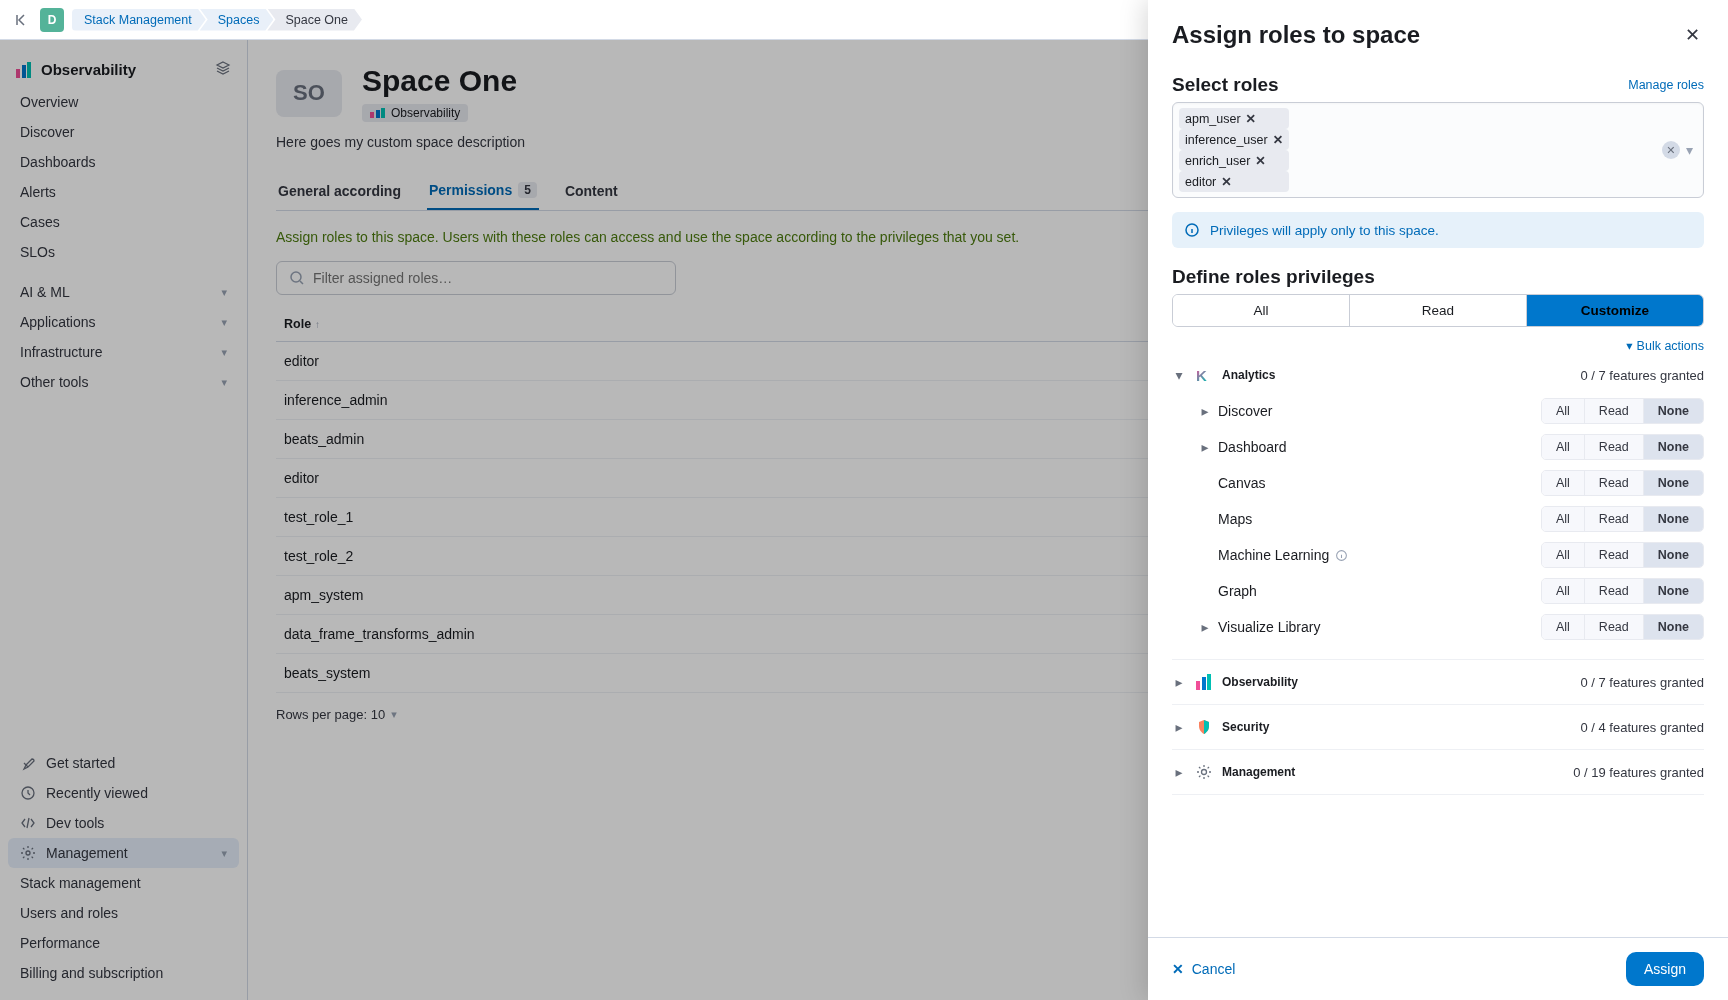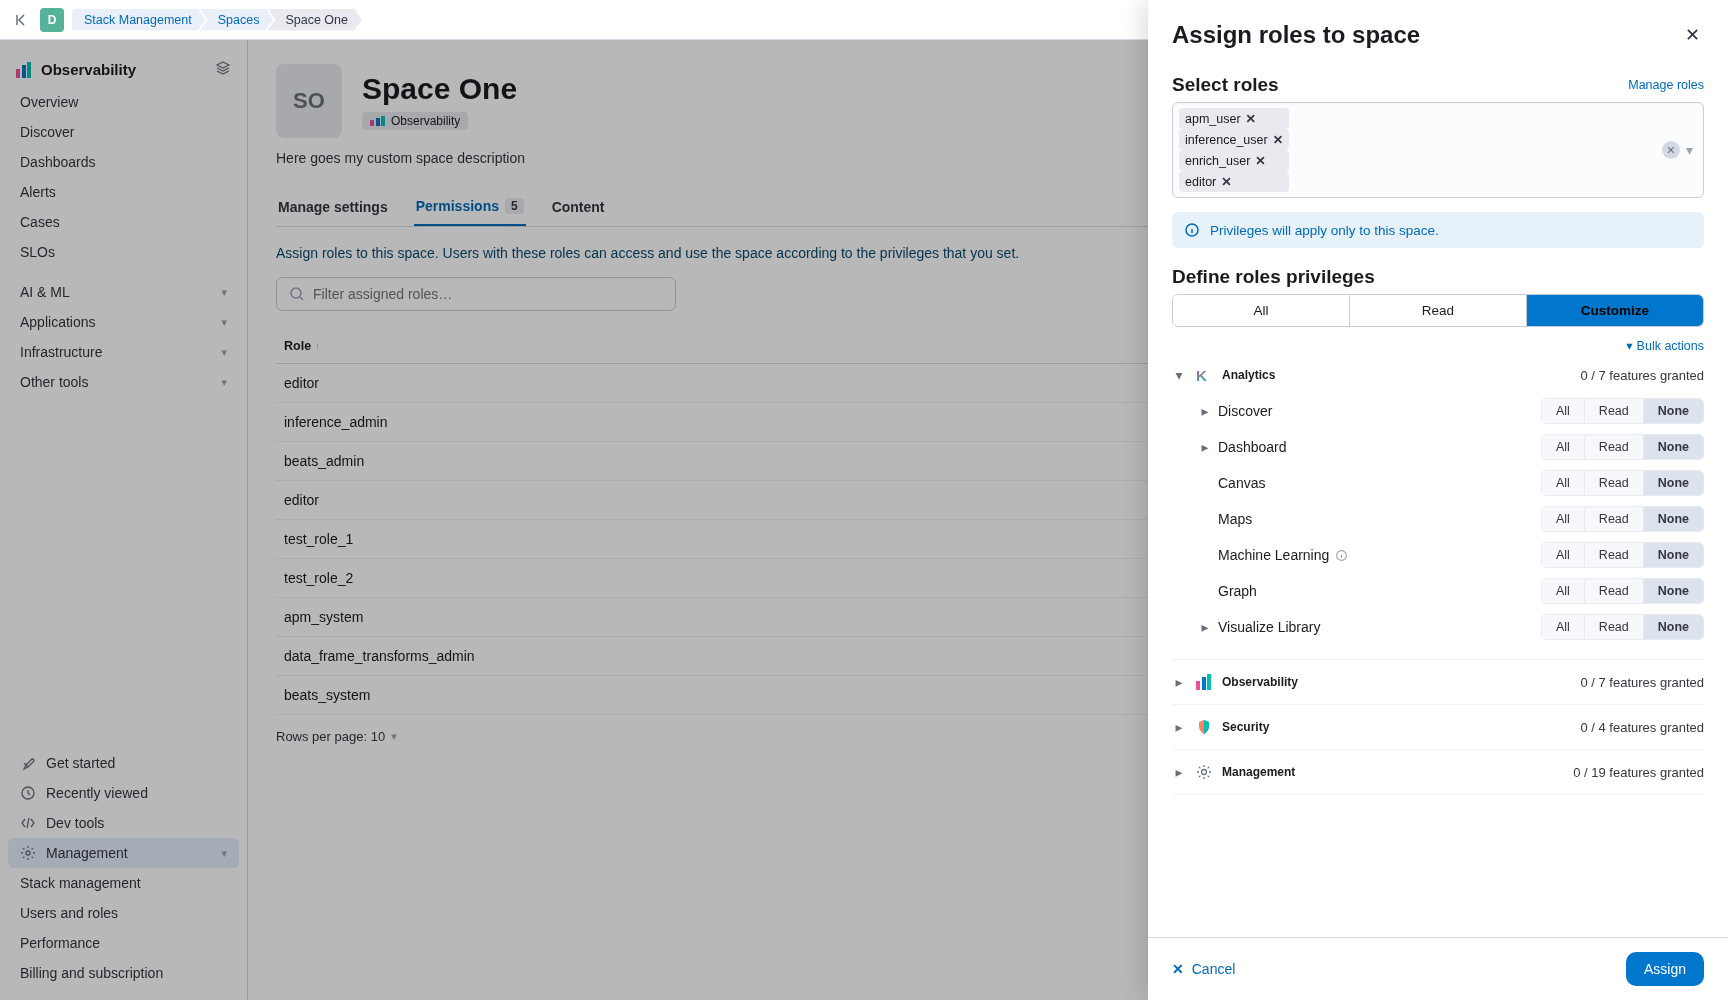--- a/index.html
+++ b/index.html
@@ -22,30 +22,30 @@
 .side-item { padding: 7px 12px; border-radius: 6px; cursor: pointer; display: flex; align-items: center; gap: 10px; color: #343741; }
 .side-group { padding: 7px 12px; display: flex; align-items: center; justify-content: space-between; cursor: pointer; color: #343741; }
 .chev { color: #98a2b3; font-size: 11px; }
 .side-bottom { margin-top: auto; }
 .side-bottom .side-item, .side-bottom .side-group { padding: 7px 12px; }
 .side-sub { padding-left: 32px; }
 
 
 .main { flex: 1; overflow-y: auto; padding: 24px 28px; }
 .space-header { display: flex; align-items: center; gap: 20px; margin-bottom: 12px; }
-.space-avatar { width: 66px; height: 74px; background: #e8eaf0; border-radius: 8px; display: flex; align-items: center; justify-content: center; font-size: 22px; font-weight: 600; color: #69707d; }
+.space-avatar { width: 66px; height: 47px; background: #e8eaf0; border-radius: 8px; display: flex; align-items: center; justify-content: center; font-size: 22px; font-weight: 600; color: #69707d; }
 .space-title { font-size: 30px; font-weight: 700; margin-bottom: 6px; }
 .space-badge { display: inline-flex; align-items: center; gap: 6px; background: #e8eaf0; padding: 2px 8px; border-radius: 4px; font-size: 12px; }
 .space-desc { color: #343741; margin-bottom: 22px; }
 .tabs { display: flex; gap: 24px; border-bottom: 1px solid #d3dae6; margin-bottom: 18px; }
 .tab { padding: 10px 2px; cursor: pointer; font-weight: 600; color: #343741; display:flex; align-items:center; gap:6px; }
 .tab.active { color: #006bb8; border-bottom: 2px solid #006bb8; }
 .tab-badge { background: #e8eaf0; color:#343741; border-radius: 4px; padding: 1px 6px; font-size: 12px; font-weight:600; }
-.hint { color: #0c4a6e; margin-bottom: 16px; }
-.filter-box { display: flex; align-items: center; gap: 8px; border: 1px solid #c9cdd6; border-radius: 6px; padding: 8px 12px; width: 400px; margin-bottom: 18px; color: #98a2b3; }
+.hint { color: #4d7c0f; margin-bottom: 16px; }
+.filter-box { display: flex; align-items: center; gap: 8px; border: 1px solid #c9cdd6; border-radius: 6px; padding: 8px 12px; width: 400px; margin-bottom: 12px; color: #98a2b3; }
 .filter-box input { border: none; outline: none; flex: 1; font-size: 14px; }
 
 table.roles { width: 100%; border-collapse: collapse; }
 table.roles th { text-align: left; font-weight: 600; font-size: 12.5px; padding: 10px 8px; border-bottom: 1px solid #d3dae6; color: #1a1c21; }
 table.roles td { padding: 11px 8px; border-bottom: 1px solid #eef0f4; }
 .sort-ic { color: #98a2b3; font-size: 10px; margin-left: 4px; }
 .pager { display: flex; align-items: center; gap: 6px; margin-top: 14px; font-size: 13px; color: #343741; }
 
 
 .overlay { position: absolute; inset: 0; background: rgba(0,0,0,0.28); }
@@ -204,21 +204,21 @@
               <span style="height:6px;"></span>
               <span style="height:8px;"></span>
               <span style="height:10px;"></span>
             </span>
           <span>Observability</span>
         </span>
       </div>
     </div>
     <div class="space-desc">Here goes my custom space description</div>
     <div class="tabs">
-      <div class="tab">Manage settings</div>
+      <div class="tab">General according</div>
       <div class="tab active">
         <span>Permissions</span>
         <span class="tab-badge">5</span>
       </div>
       <div class="tab">Content</div>
     </div>
     <div class="hint">Assign roles to this space. Users with these roles can access and use the space according to the privileges that you set.</div>
     <div class="filter-box">
       <svg class="icon-sm" viewBox="0 0 16 16" fill="none" stroke="#98a2b3" stroke-width="1.5">
           <circle cx="7" cy="7" r="5"></circle>

